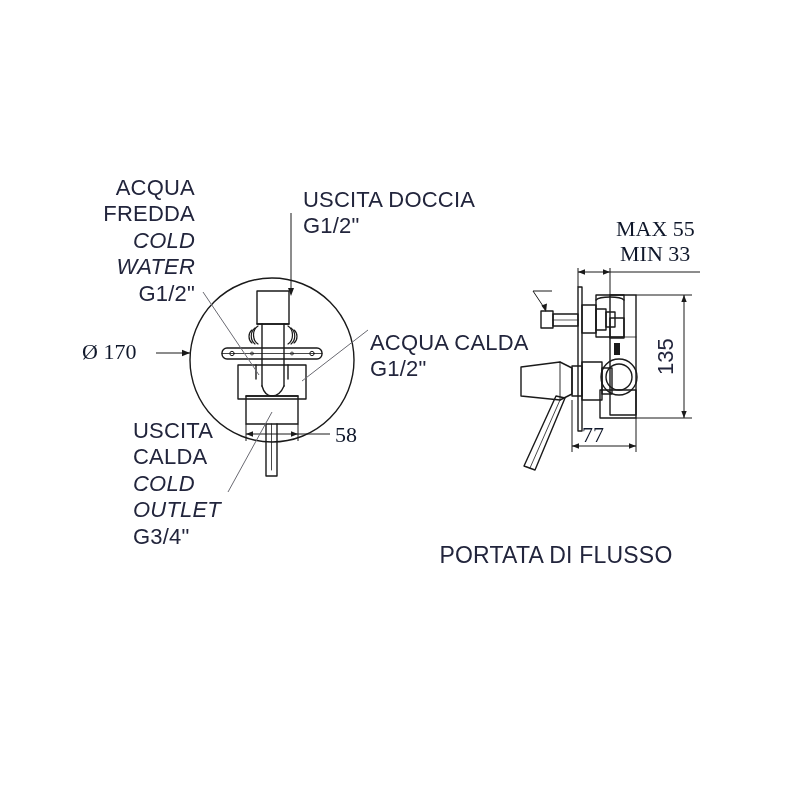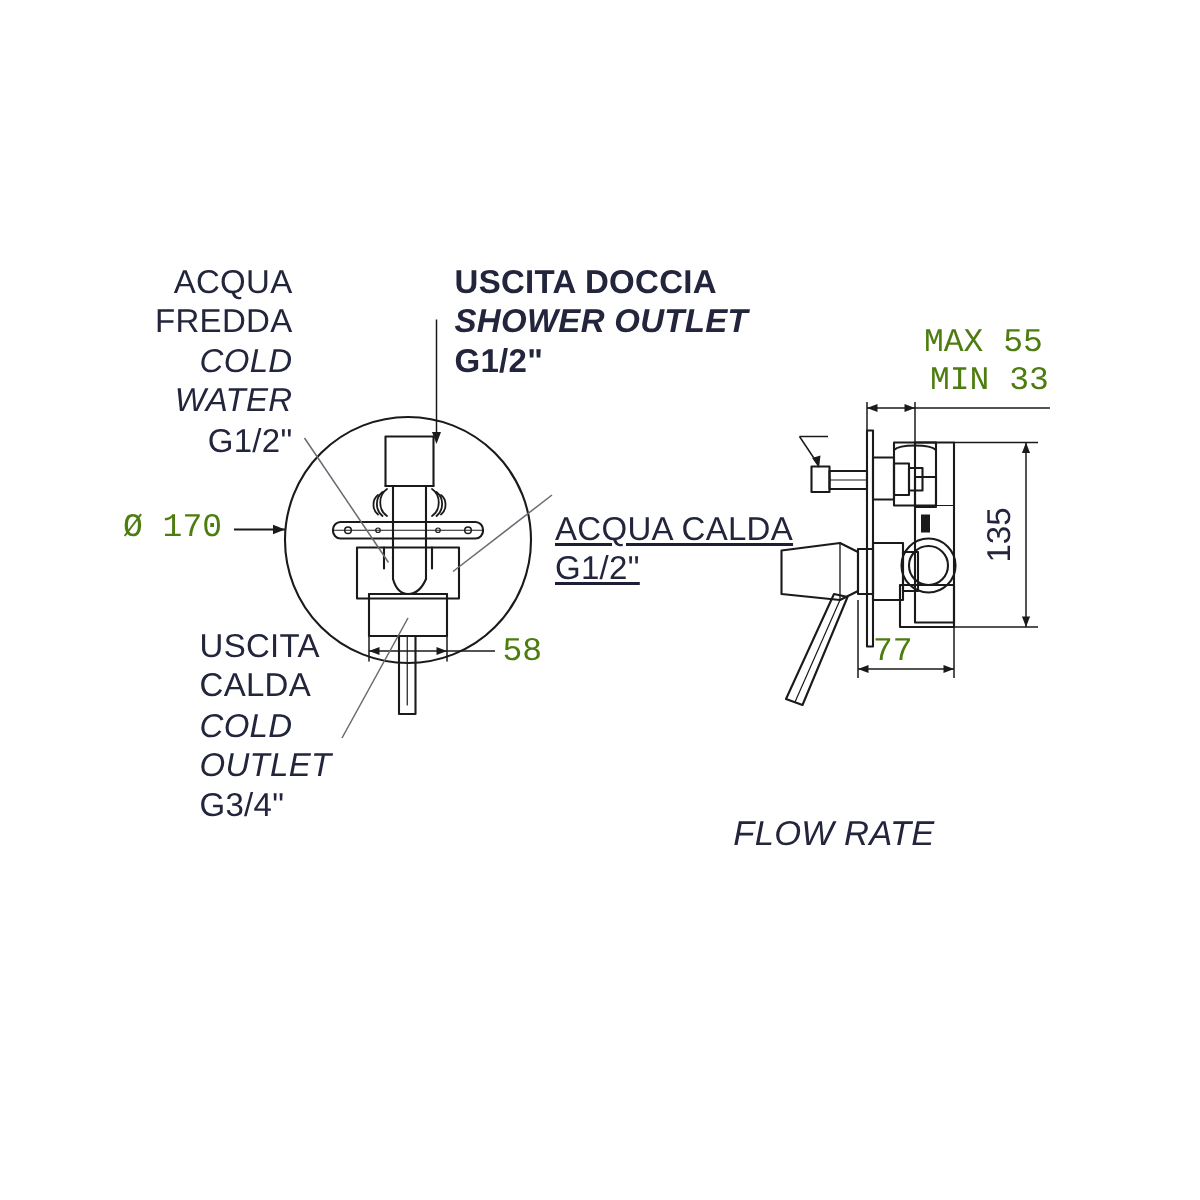--- a/index.html
+++ b/index.html
@@ -36,22 +36,22 @@
   }
   .ln.it {
     font-style: italic;
   }
   .al-r { align-items: flex-end; }
   .al-l { align-items: flex-start; }
   .al-c { align-items: center; }
 
   .dim {
     position: absolute;
-    font-family: Liberation Mono, monospace;
-    color: #4d7c0f;
+    font-family: Liberation Serif, serif;
+    color: #0f172a;
     font-size: 22px;
     white-space: nowrap;
   }
   .dim-rot {
     position: absolute;
     font-family: "Liberation Sans", sans-serif;
     color: #22253c;
     font-size: 22px;
     white-space: nowrap;
     transform-origin: 0 0;
@@ -227,27 +227,26 @@
 </svg>
 
 <div class="lbl-block al-r" style="right:605px; top:175px; align-items:flex-end;">
   <span class="ln">ACQUA</span>
   <span class="ln">FREDDA</span>
   <span class="ln it">COLD</span>
   <span class="ln it">WATER</span>
   <span class="ln">G1/2"</span>
 </div>
 
-<div class="lbl-block al-l" style="left:303px; top:175px;font-weight:bold;">
+<div class="lbl-block al-l" style="left:303px; top:187px;">
   <span class="ln">USCITA DOCCIA</span>
-  <span class="ln it">SHOWER OUTLET</span>
   <span class="ln">G1/2"</span>
 </div>
 
-<div class="lbl-block al-l" style="left:370px; top:340px;text-decoration:underline;">
+<div class="lbl-block al-l" style="left:370px; top:330px;">
   <span class="ln">ACQUA CALDA</span>
   <span class="ln">G1/2"</span>
 </div>
 
 <div class="lbl-block al-c" style="left:133px; top:418px; align-items:flex-start;">
   <span class="ln">USCITA</span>
   <span class="ln">CALDA</span>
   <span class="ln it">COLD</span>
   <span class="ln it">OUTLET</span>
   <span class="ln">G3/4"</span>
@@ -262,14 +261,14 @@
 
 <div class="dim" style="left:616px; top:216px;">MAX 55</div>
 
 <div class="dim" style="left:620px; top:241px;">MIN 33</div>
 
 <div class="dim-rot" style="left:653px; top:375px;">135</div>
 
 <div class="dim" style="left:582px; top:422px;">77</div>
 
 <div class="flow" style="left: 0px; right: 0px; top: 541px; margin: 0px auto; width: 1112px; align-items: center;">
-  <span class="ln it" style="font-size:23px;">FLOW RATE</span>
+  <span class="ln" style="font-size:23px;">PORTATA DI FLUSSO</span>
 </div>
 
 </body></html>

